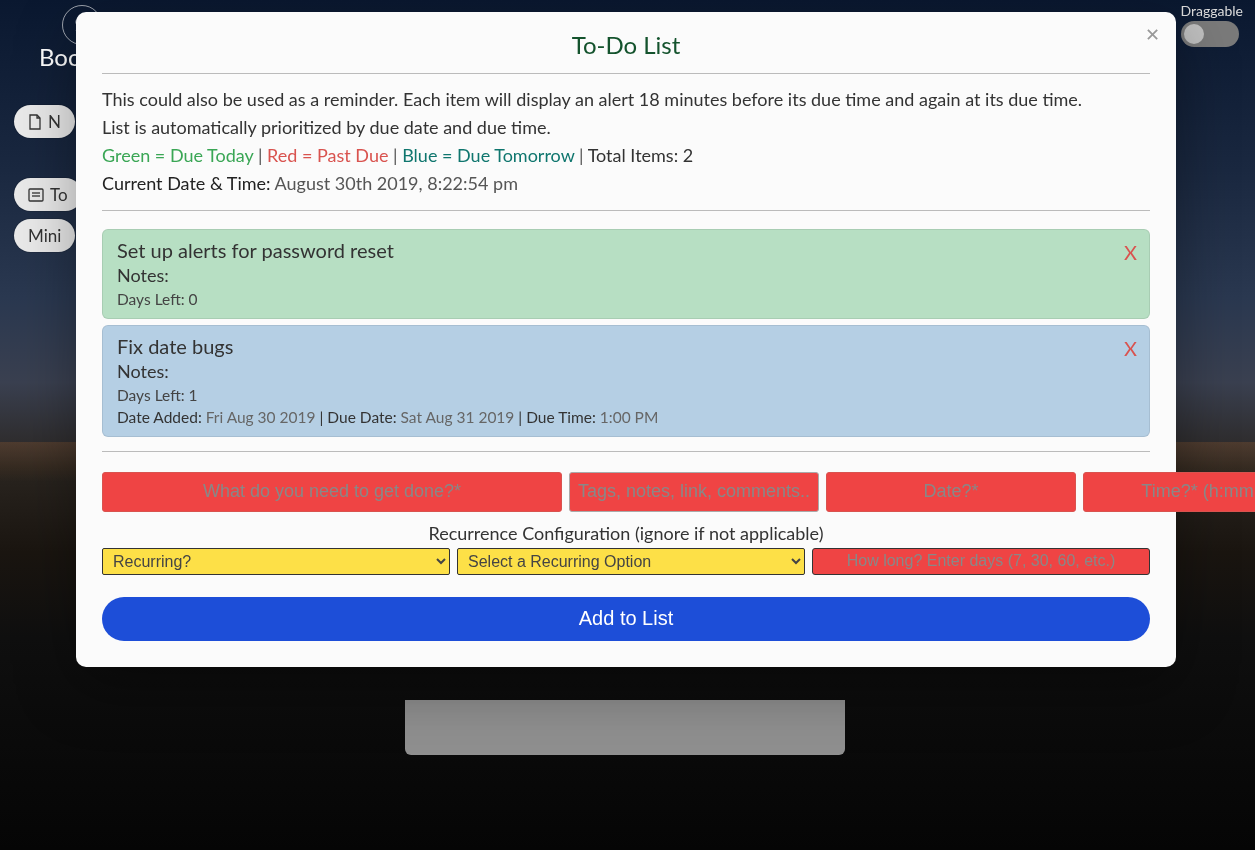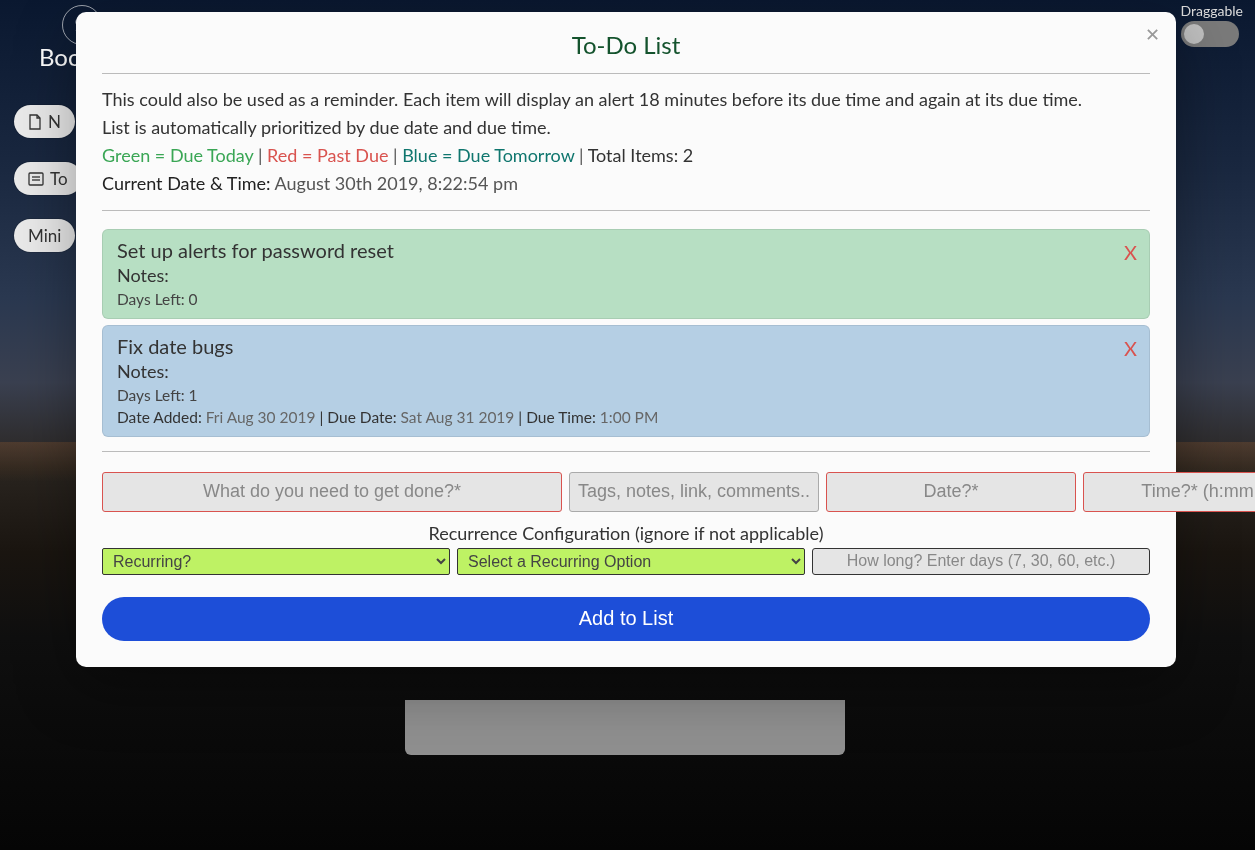--- a/index.html
+++ b/index.html
@@ -30,21 +30,21 @@
     
     .bg-pill {
       position: absolute;
       background: #e9e9e9; color: #333;
       border-radius: 18px; padding: 6px 14px;
       font-size: 17px; display: flex; align-items: center;
       box-shadow: 0 0 0 1px rgba(0,0,0,0.1);
     }
     .bg-pill .ico { margin-right: 6px; display: inline-flex; }
     .bg-pill.n { top: 105px; left: 14px; }
-    .bg-pill.t { top: 162px; left: 14px; }
+    .bg-pill.t { top: 178px; left: 14px; }
     .bg-pill.m { top: 219px; left: 14px; }
     
     .draggable-wrap {
       position: absolute; top: 2px; right: 12px; text-align: center;
       color: #ddd; font-size: 14px;
     }
     .toggle {
       margin-top: 2px;
       width: 58px; height: 26px; background: #7a7a7a; border-radius: 13px; position: relative;
     }
@@ -104,36 +104,36 @@
     .item .t2 { font-size: 18px; color: #333; margin-top: 2px; }
     .item .t3 { font-size: 15.5px; color: #444; margin-top: 4px; }
     .item .t4 { font-size: 15.5px; color: #444; margin-top: 4px; }
     .item .t4 .lbl { color: #333; }
     .item .t4 .val { color: #666; }
     hr.postlist { margin-top: 14px; margin-bottom: 20px; }
     
     .inputs-row { display: flex; gap: 7px; }
     .tin {
       height: 40px; border: 1px solid #d9534f; border-radius: 3px;
-      font-size: 18px; text-align: center; color: #333; background: #e5e5e5;
+      font-size: 18px; text-align: center; color: #333; background: #ef4444;
       padding: 0 8px;
     }
     .tin::placeholder { color: #888; }
     .tin.plain { border-color: #aaa; }
     .tin.task { flex: 0 0 460px; }
     .tin.notes { flex: 1 1 auto; }
     .tin.date { flex: 0 0 155px; }
     .tin.time { flex: 0 0 160px; }
     .recur-label {
       text-align: center; font-size: 18px; margin-top: 10px; color: #333;
     }
     .recur-row { display: flex; gap: 7px; margin-top: 4px; }
     .sel {
       height: 27px; border: 1px solid #333; border-radius: 2px;
-      font-size: 16px; padding: 0 6px; background: #bef264; color: #444;
+      font-size: 16px; padding: 0 6px; background: #fde047; color: #444;
     }
     .sel.w1 { flex: 0 0 348px; }
     .sel.w2 { flex: 0 0 348px; }
     .tin.howlong {
       height: 27px; flex: 1 1 auto; border: 1px solid #333; font-size: 16px;
     }
     .add-btn {
       display: block; width: 100%; margin-top: 22px;
       background: #1d4ed8; color: #fff; border: none;
       border-radius: 22px; height: 44px; font-size: 20px; cursor: pointer;

